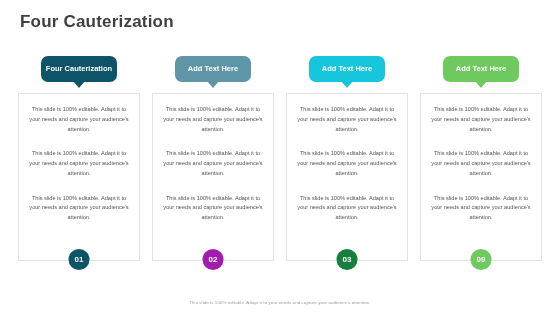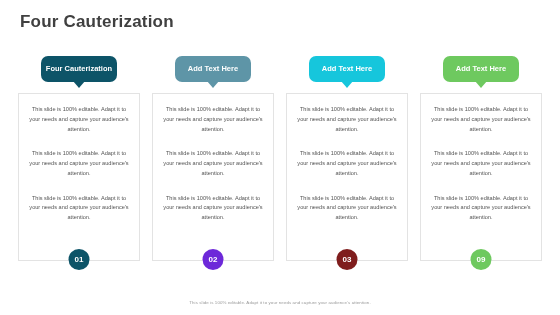--- a/index.html
+++ b/index.html
@@ -172,38 +172,38 @@
       <div class="badge-wrap">
         <div class="badge" style="background: rgb(94, 149, 167);">
           <span>Add Text Here</span>
         </div>
         <div class="badge-tip" style="color: rgb(94, 149, 167);"></div>
       </div>
       <div class="card">
         <p class="card-text">This slide is 100% editable. Adapt it to your needs and capture your audience's attention.</p>
         <p class="card-text">This slide is 100% editable. Adapt it to your needs and capture your audience's attention.</p>
         <p class="card-text">This slide is 100% editable. Adapt it to your needs and capture your audience's attention.</p>
-        <div class="num-circle" style="background: #6d28d9;">
+        <div class="num-circle" style="background: #a21caf;">
           <span>02</span>
         </div>
       </div>
     </div>
 
     <div class="column">
       <div class="badge-wrap">
         <div class="badge" style="background: rgb(22, 198, 220);">
           <span>Add Text Here</span>
         </div>
         <div class="badge-tip" style="color: rgb(22, 198, 220);"></div>
       </div>
       <div class="card">
         <p class="card-text">This slide is 100% editable. Adapt it to your needs and capture your audience's attention.</p>
         <p class="card-text">This slide is 100% editable. Adapt it to your needs and capture your audience's attention.</p>
         <p class="card-text">This slide is 100% editable. Adapt it to your needs and capture your audience's attention.</p>
-        <div class="num-circle" style="background: #7f1d1d;">
+        <div class="num-circle" style="background: #15803d;">
           <span>03</span>
         </div>
       </div>
     </div>
 
     <div class="column">
       <div class="badge-wrap">
         <div class="badge" style="background: rgb(110, 201, 95);">
           <span>Add Text Here</span>
         </div>

